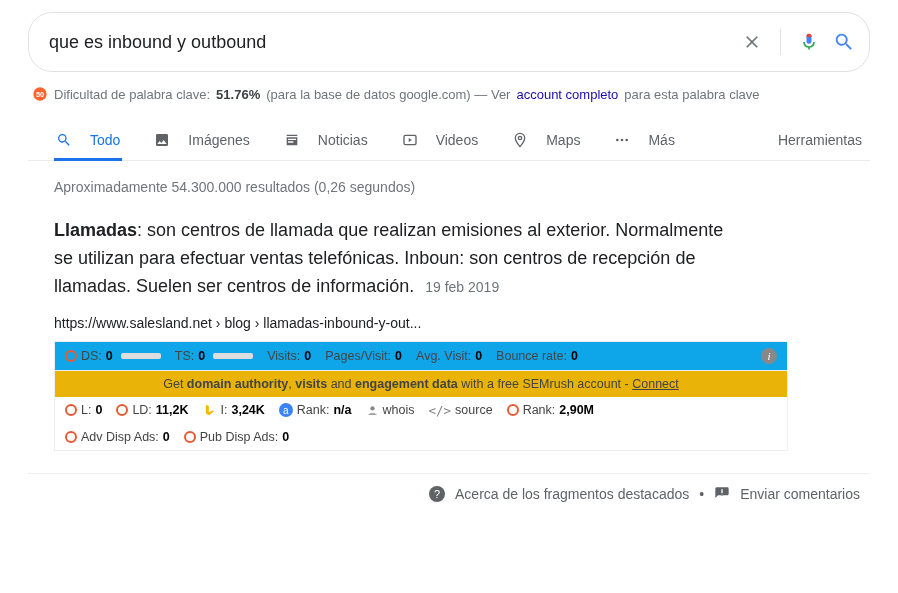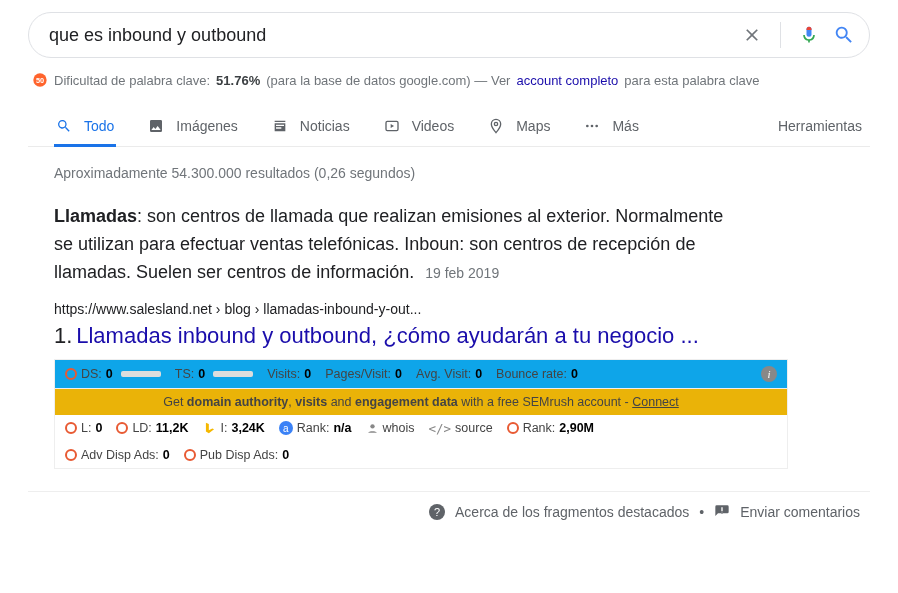--- a/index.html
+++ b/index.html
@@ -1,30 +1,30 @@
 <!DOCTYPE html>
 <html><head>
   <meta charset="utf-8">
   <style>
     * { box-sizing: border-box; margin:0; padding:0; font-family: Arial, sans-serif; }
     body { background:#fff; width:898px; padding:12px 28px 20px 28px; color:#202124; font-size:14px; }
 
-    .searchbar { display:flex; align-items:center; border:1px solid #dfe1e5; border-radius:24px; height:46px; padding:0 14px 0 20px; box-shadow:none; }
+    .searchbar { display:flex; align-items:center; border:1px solid #dfe1e5; border-radius:24px; height:60px; padding:0 14px 0 20px; box-shadow:none; }
     .searchbar input { flex:1; border:none; outline:none; font-size:18px; color:#202124; }
     .sb-icons { display:flex; align-items:center; gap:14px; }
     .sb-sep { width:1px; height:26px; background:#dfe1e5; margin:0 4px; }
     .sb-x svg, .sb-search svg, .sb-mic svg { display:block; }
 
     .kwd { display:flex; align-items:center; gap:6px; margin-top:14px; color:#70757a; font-size:13px; padding-left:4px; }
     .kwd b { color:#3c4043; }
     .kwd a { color:#1a0dab; text-decoration:none; }
     .fireicon { width:16px; height:16px; }
 
     .tabs { display:flex; align-items:center; margin-top:20px; border-bottom:1px solid #ebebeb; padding-left:26px; gap:30px; font-size:14px; color:#5f6368; }
-    .tab { display:flex; align-items:flex-start; gap:12px; padding:10px 2px 12px 2px; cursor:pointer; position:relative; }
+    .tab { display:flex; align-items:flex-start; gap:18px; padding:10px 2px 12px 2px; cursor:pointer; position:relative; }
     .tab.active { color:#1a73e8; }
     .tab.active::after { content:""; position:absolute; left:0; right:0; bottom:-1px; height:3px; background:#1a73e8; }
     .tab svg { width:16px; height:16px; }
     .tools { margin-left:auto; padding:10px 8px 12px 8px; cursor:pointer; }
 
     .stats { margin-top:18px; color:#70757a; padding-left:26px; font-size:14px; margin-bottom:22px; }
 
     .snippet { padding-left:26px; max-width:700px; margin-bottom:14px; }
     .snippet .text { font-size:18px; line-height:1.55; color:#202124; }
     .snippet .date { color:#70757a; font-size:14px; margin-left:6px; }
@@ -143,24 +143,20 @@
 
 <div class="snippet">
   <span class="text">
     <b>Llamadas</b><span>: son centros de llamada que realizan emisiones al exterior. Normalmente se utilizan para efectuar ventas telefónicas. Inboun: son centros de recepción de llamadas. Suelen ser centros de información.</span>
     <span class="date">19 feb 2019</span>
   </span>
 </div>
 
 <div class="result">
   <div class="url">https://www.salesland.net › blog › llamadas-inbound-y-out...</div>
-  <div>
-    <span class="title" style="color:#202124">1.</span>
-    <span class="title">Llamadas inbound y outbound, ¿cómo ayudarán a tu negocio ...</span>
-  </div>
 
   <div class="seo-box">
     <div class="seo-row gray">
       <span class="seo-item">
           <span class="circ"></span>
           <span>DS:</span> 
           <b>0</b>
           <span class="bar"></span>
         </span>
       <span class="seo-item">

